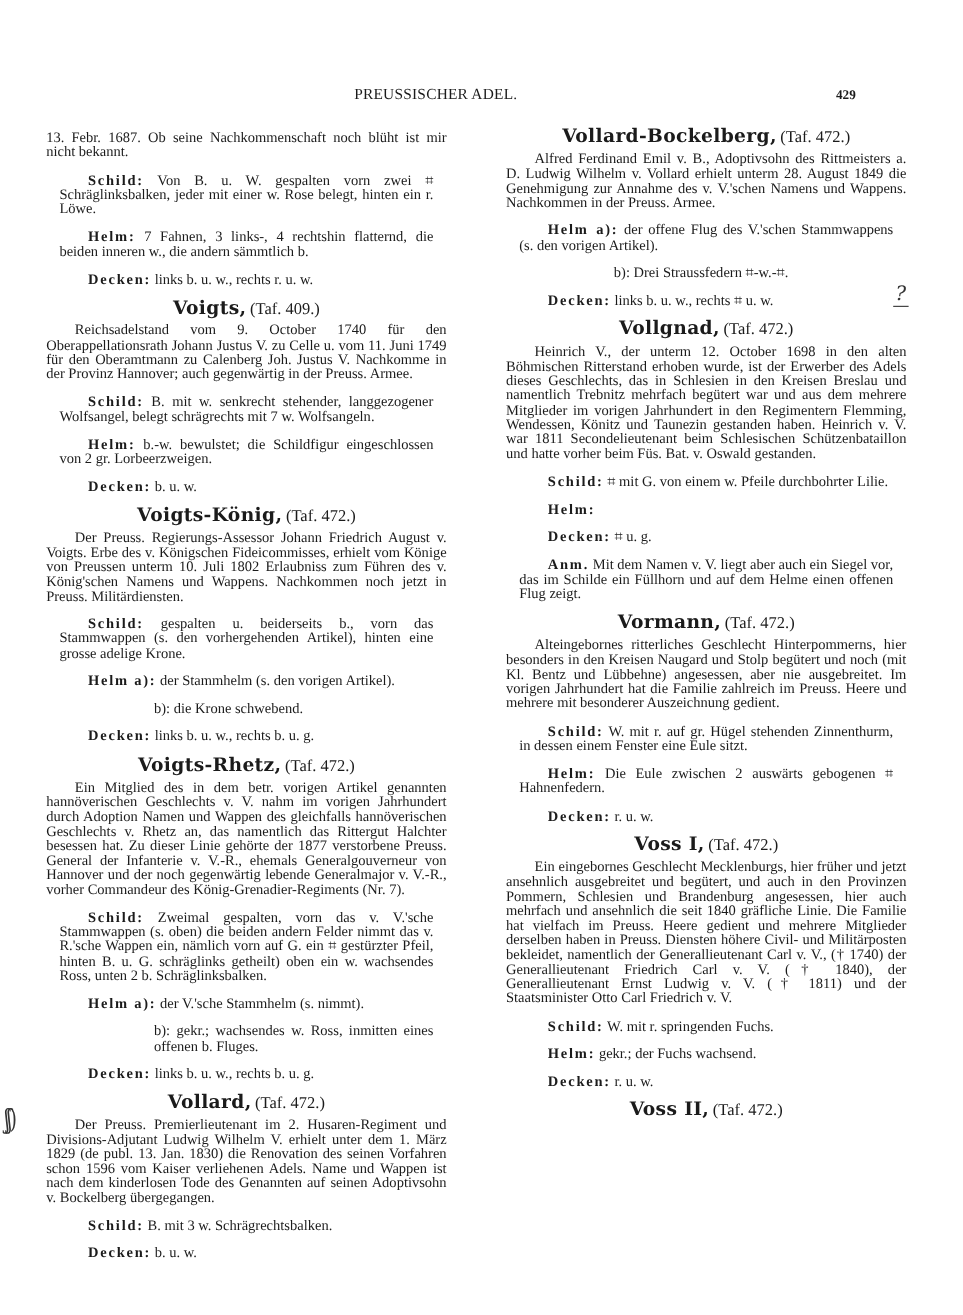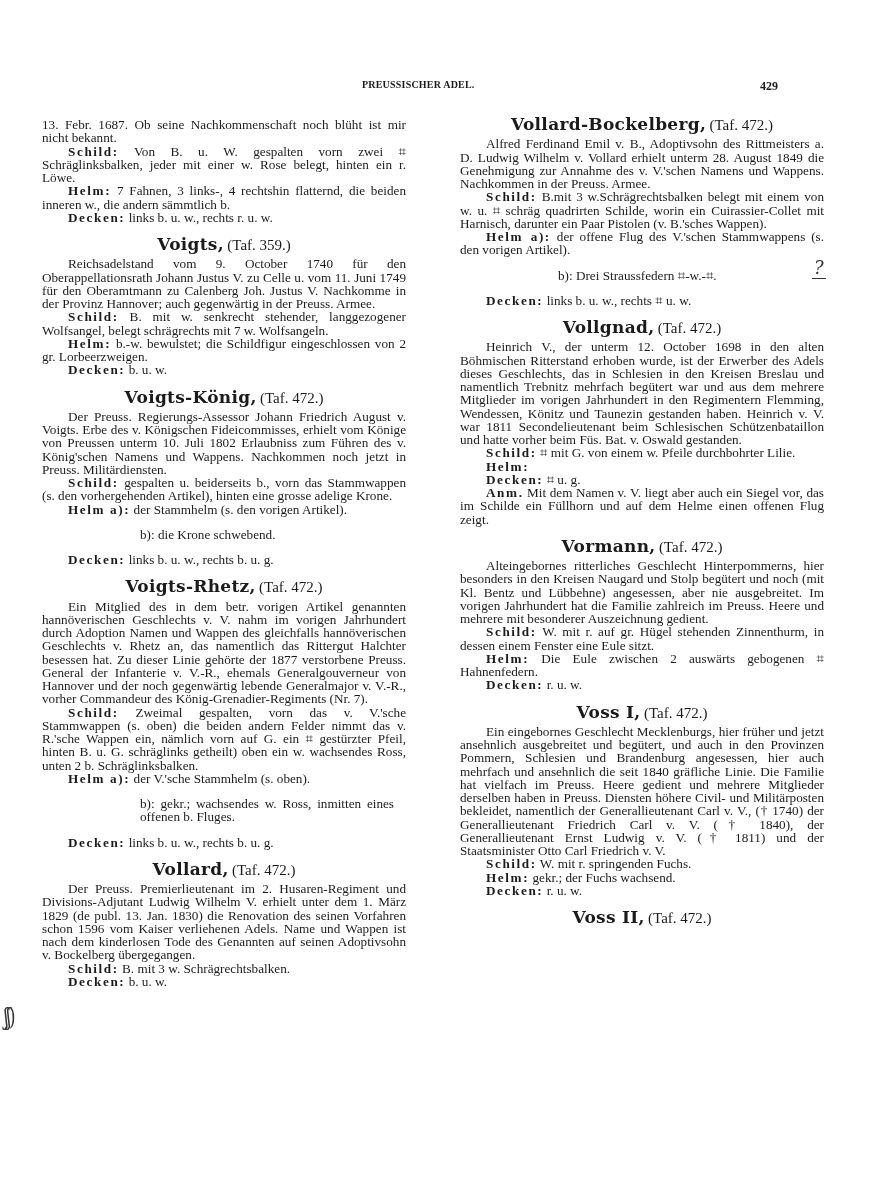--- a/index.html
+++ b/index.html
@@ -1,29 +1,29 @@
 <!DOCTYPE html>
 <html><head>
   <meta charset="utf-8">
   <style>
     html, body { margin: 0; padding: 0; background: #ffffff; }
     body { width: 875px; height: 1195px; position: relative; overflow: hidden;
            font-family: "DejaVu Serif", "Liberation Serif", serif; color: #1b1b1b; }
     .running-head { position: absolute; top: 79px; left: 0; width: 875px; height: 20px; }
-    .running-title { position: absolute; left: 322px; top: 0; font-size: 10px; font-weight: bold;
-                     letter-spacing: 0.2px; font-family: "Liberation Serif", serif; margin-left: 40px; }
+    .running-title { position: absolute; left: 322px; top: 0; font-size: 14px; font-weight: normal;
+                     letter-spacing: 0.2px; font-family: "Liberation Serif", serif; }
     .page-number { position: absolute; left: 760px; top: 0; font-size: 12px; font-weight: bold;
                    font-family: "Liberation Serif", serif; }
     .column { position: absolute; top: 118px; font-family: "Liberation Serif", serif;
               font-size: 13.2px; line-height: 13.25px; text-align: justify; }
     .col-left { left: 42px; width: 364px; }
     .col-right { left: 460px; width: 364px; }
     .para { margin: 0; text-indent: 26px; }
     .para.noindent { text-indent: 0; }
-    .field { margin: 0; text-indent: 26px; }
+    .field { margin: 12px; text-indent: 26px; }
     .label { letter-spacing: 1.6px; font-weight: bold; }
     .sub { margin: 12px; padding-left: 86px; text-indent: 0; }
     .entry-head { text-align: center; margin: 14px 0 5px 0; }
     .entry-name { font-weight: 900; font-size: 17px; letter-spacing: 0.3px;
                   font-family: "DejaVu Serif", serif; }
     .entry-taf { font-size: 15px; }
     .margin-mark { position: absolute; font-family: "DejaVu Serif", serif; color: #333; }
     .mark-q { left: 812px; top: 258px; font-size: 18px; font-style: italic; border-bottom: 1px solid #333; line-height: 20px; padding: 0 2px; }
     .mark-smudge { left: 2px; top: 1003px; font-size: 24px; letter-spacing: -3px; transform: scaleX(0.7); }
   </style>
@@ -41,59 +41,58 @@
 <div class="column col-left">
 
   <div>
     <p class="para noindent">13. Febr. 1687. Ob seine Nachkommenschaft noch blüht ist mir nicht bekannt.</p>
     <p class="field"><span class="label">Schild:</span> <span>Von B. u. W. gespalten vorn zwei ⌗ Schräglinksbalken, jeder mit einer w. Rose belegt, hinten ein r. Löwe.</span></p>
     <p class="field"><span class="label">Helm:</span> <span>7 Fahnen, 3 links-, 4 rechtshin flatternd, die beiden inneren w., die andern sämmtlich b.</span></p>
     <p class="field"><span class="label">Decken:</span> <span>links b. u. w., rechts r. u. w.</span></p>
   </div>
 
   <div>
-    <div class="entry-head"><span class="entry-name">Voigts,</span> <span class="entry-taf">(Taf. 359.)</span></div>
+    <div class="entry-head"><span class="entry-name">Voigts,</span> <span class="entry-taf">(Taf. 409.)</span></div>
     <p class="para">Reichsadelstand vom 9. October 1740 für den Oberappellationsrath Johann Justus V. zu Celle u. vom 11. Juni 1749 für den Oberamtmann zu Calenberg Joh. Justus V. Nachkomme in der Provinz Hannover; auch gegenwärtig in der Preuss. Armee.</p>
     <p class="field"><span class="label">Schild:</span> <span>B. mit w. senkrecht stehender, langgezogener Wolfsangel, belegt schrägrechts mit 7 w. Wolfsangeln.</span></p>
     <p class="field"><span class="label">Helm:</span> <span>b.-w. bewulstet; die Schildfigur eingeschlossen von 2 gr. Lorbeerzweigen.</span></p>
     <p class="field"><span class="label">Decken:</span> <span>b. u. w.</span></p>
   </div>
 
   <div>
     <div class="entry-head"><span class="entry-name">Voigts-König,</span> <span class="entry-taf">(Taf. 472.)</span></div>
     <p class="para">Der Preuss. Regierungs-Assessor Johann Friedrich August v. Voigts. Erbe des v. Königschen Fideicommisses, erhielt vom Könige von Preussen unterm 10. Juli 1802 Erlaubniss zum Führen des v. König'schen Namens und Wappens. Nachkommen noch jetzt in Preuss. Militärdiensten.</p>
     <p class="field"><span class="label">Schild:</span> <span>gespalten u. beiderseits b., vorn das Stammwappen (s. den vorhergehenden Artikel), hinten eine grosse adelige Krone.</span></p>
     <p class="field"><span class="label">Helm a):</span> <span>der Stammhelm (s. den vorigen Artikel).</span></p>
     <p class="sub">b): die Krone schwebend.</p>
     <p class="field"><span class="label">Decken:</span> <span>links b. u. w., rechts b. u. g.</span></p>
   </div>
 
   <div>
     <div class="entry-head"><span class="entry-name">Voigts-Rhetz,</span> <span class="entry-taf">(Taf. 472.)</span></div>
     <p class="para">Ein Mitglied des in dem betr. vorigen Artikel genannten hannöverischen Geschlechts v. V. nahm im vorigen Jahrhundert durch Adoption Namen und Wappen des gleichfalls hannöverischen Geschlechts v. Rhetz an, das namentlich das Rittergut Halchter besessen hat. Zu dieser Linie gehörte der 1877 verstorbene Preuss. General der Infanterie v. V.-R., ehemals Generalgouverneur von Hannover und der noch gegenwärtig lebende Generalmajor v. V.-R., vorher Commandeur des König-Grenadier-Regiments (Nr. 7).</p>
     <p class="field"><span class="label">Schild:</span> <span>Zweimal gespalten, vorn das v. V.'sche Stammwappen (s. oben) die beiden andern Felder nimmt das v. R.'sche Wappen ein, nämlich vorn auf G. ein ⌗ gestürzter Pfeil, hinten B. u. G. schräglinks getheilt) oben ein w. wachsendes Ross, unten 2 b. Schräglinksbalken.</span></p>
-    <p class="field"><span class="label">Helm a):</span> <span>der V.'sche Stammhelm (s. oben).</span></p>
+    <p class="field"><span class="label">Helm a):</span> <span>der V.'sche Stammhelm (s. nimmt).</span></p>
     <p class="sub">b): gekr.; wachsendes w. Ross, inmitten eines offenen b. Fluges.</p>
     <p class="field"><span class="label">Decken:</span> <span>links b. u. w., rechts b. u. g.</span></p>
   </div>
 
   <div>
     <div class="entry-head"><span class="entry-name">Vollard,</span> <span class="entry-taf">(Taf. 472.)</span></div>
     <p class="para">Der Preuss. Premierlieutenant im 2. Husaren-Regiment und Divisions-Adjutant Ludwig Wilhelm V. erhielt unter dem 1. März 1829 (de publ. 13. Jan. 1830) die Renovation des seinen Vorfahren schon 1596 vom Kaiser verliehenen Adels. Name und Wappen ist nach dem kinderlosen Tode des Genannten auf seinen Adoptivsohn v. Bockelberg übergegangen.</p>
     <p class="field"><span class="label">Schild:</span> <span>B. mit 3 w. Schrägrechtsbalken.</span></p>
     <p class="field"><span class="label">Decken:</span> <span>b. u. w.</span></p>
   </div>
 </div>
 
 <div class="column col-right">
 
   <div>
     <div class="entry-head" style="margin-top:0"><span class="entry-name">Vollard-Bockelberg,</span> <span class="entry-taf">(Taf. 472.)</span></div>
     <p class="para">Alfred Ferdinand Emil v. B., Adoptivsohn des Rittmeisters a. D. Ludwig Wilhelm v. Vollard erhielt unterm 28. August 1849 die Genehmigung zur Annahme des v. V.'schen Namens und Wappens. Nachkommen in der Preuss. Armee.</p>
-    <p class="field"><span class="label">Schild:</span> <span>B.mit 3 w.Schrägrechtsbalken belegt mit einem von w. u. ⌗ schräg quadrirten Schilde, worin ein Cuirassier-Collet mit Harnisch, darunter ein Paar Pistolen (v. B.'sches Wappen).</span></p>
     <p class="field"><span class="label">Helm a):</span> <span>der offene Flug des V.'schen Stammwappens (s. den vorigen Artikel).</span></p>
     <p class="sub">b): Drei Straussfedern ⌗-w.-⌗.</p>
     <p class="field"><span class="label">Decken:</span> <span>links b. u. w., rechts ⌗ u. w.</span></p>
   </div>
 
   <div>
     <div class="entry-head"><span class="entry-name">Vollgnad,</span> <span class="entry-taf">(Taf. 472.)</span></div>
     <p class="para">Heinrich V., der unterm 12. October 1698 in den alten Böhmischen Ritterstand erhoben wurde, ist der Erwerber des Adels dieses Geschlechts, das in Schlesien in den Kreisen Breslau und namentlich Trebnitz mehrfach begütert war und aus dem mehrere Mitglieder im vorigen Jahrhundert in den Regimentern Flemming, Wendessen, Könitz und Taunezin gestanden haben. Heinrich v. V. war 1811 Secondelieutenant beim Schlesischen Schützenbataillon und hatte vorher beim Füs. Bat. v. Oswald gestanden.</p>
     <p class="field"><span class="label">Schild:</span> <span>⌗ mit G. von einem w. Pfeile durchbohrter Lilie.</span></p>
     <p class="field"><span class="label">Helm:</span> <span></span></p>

